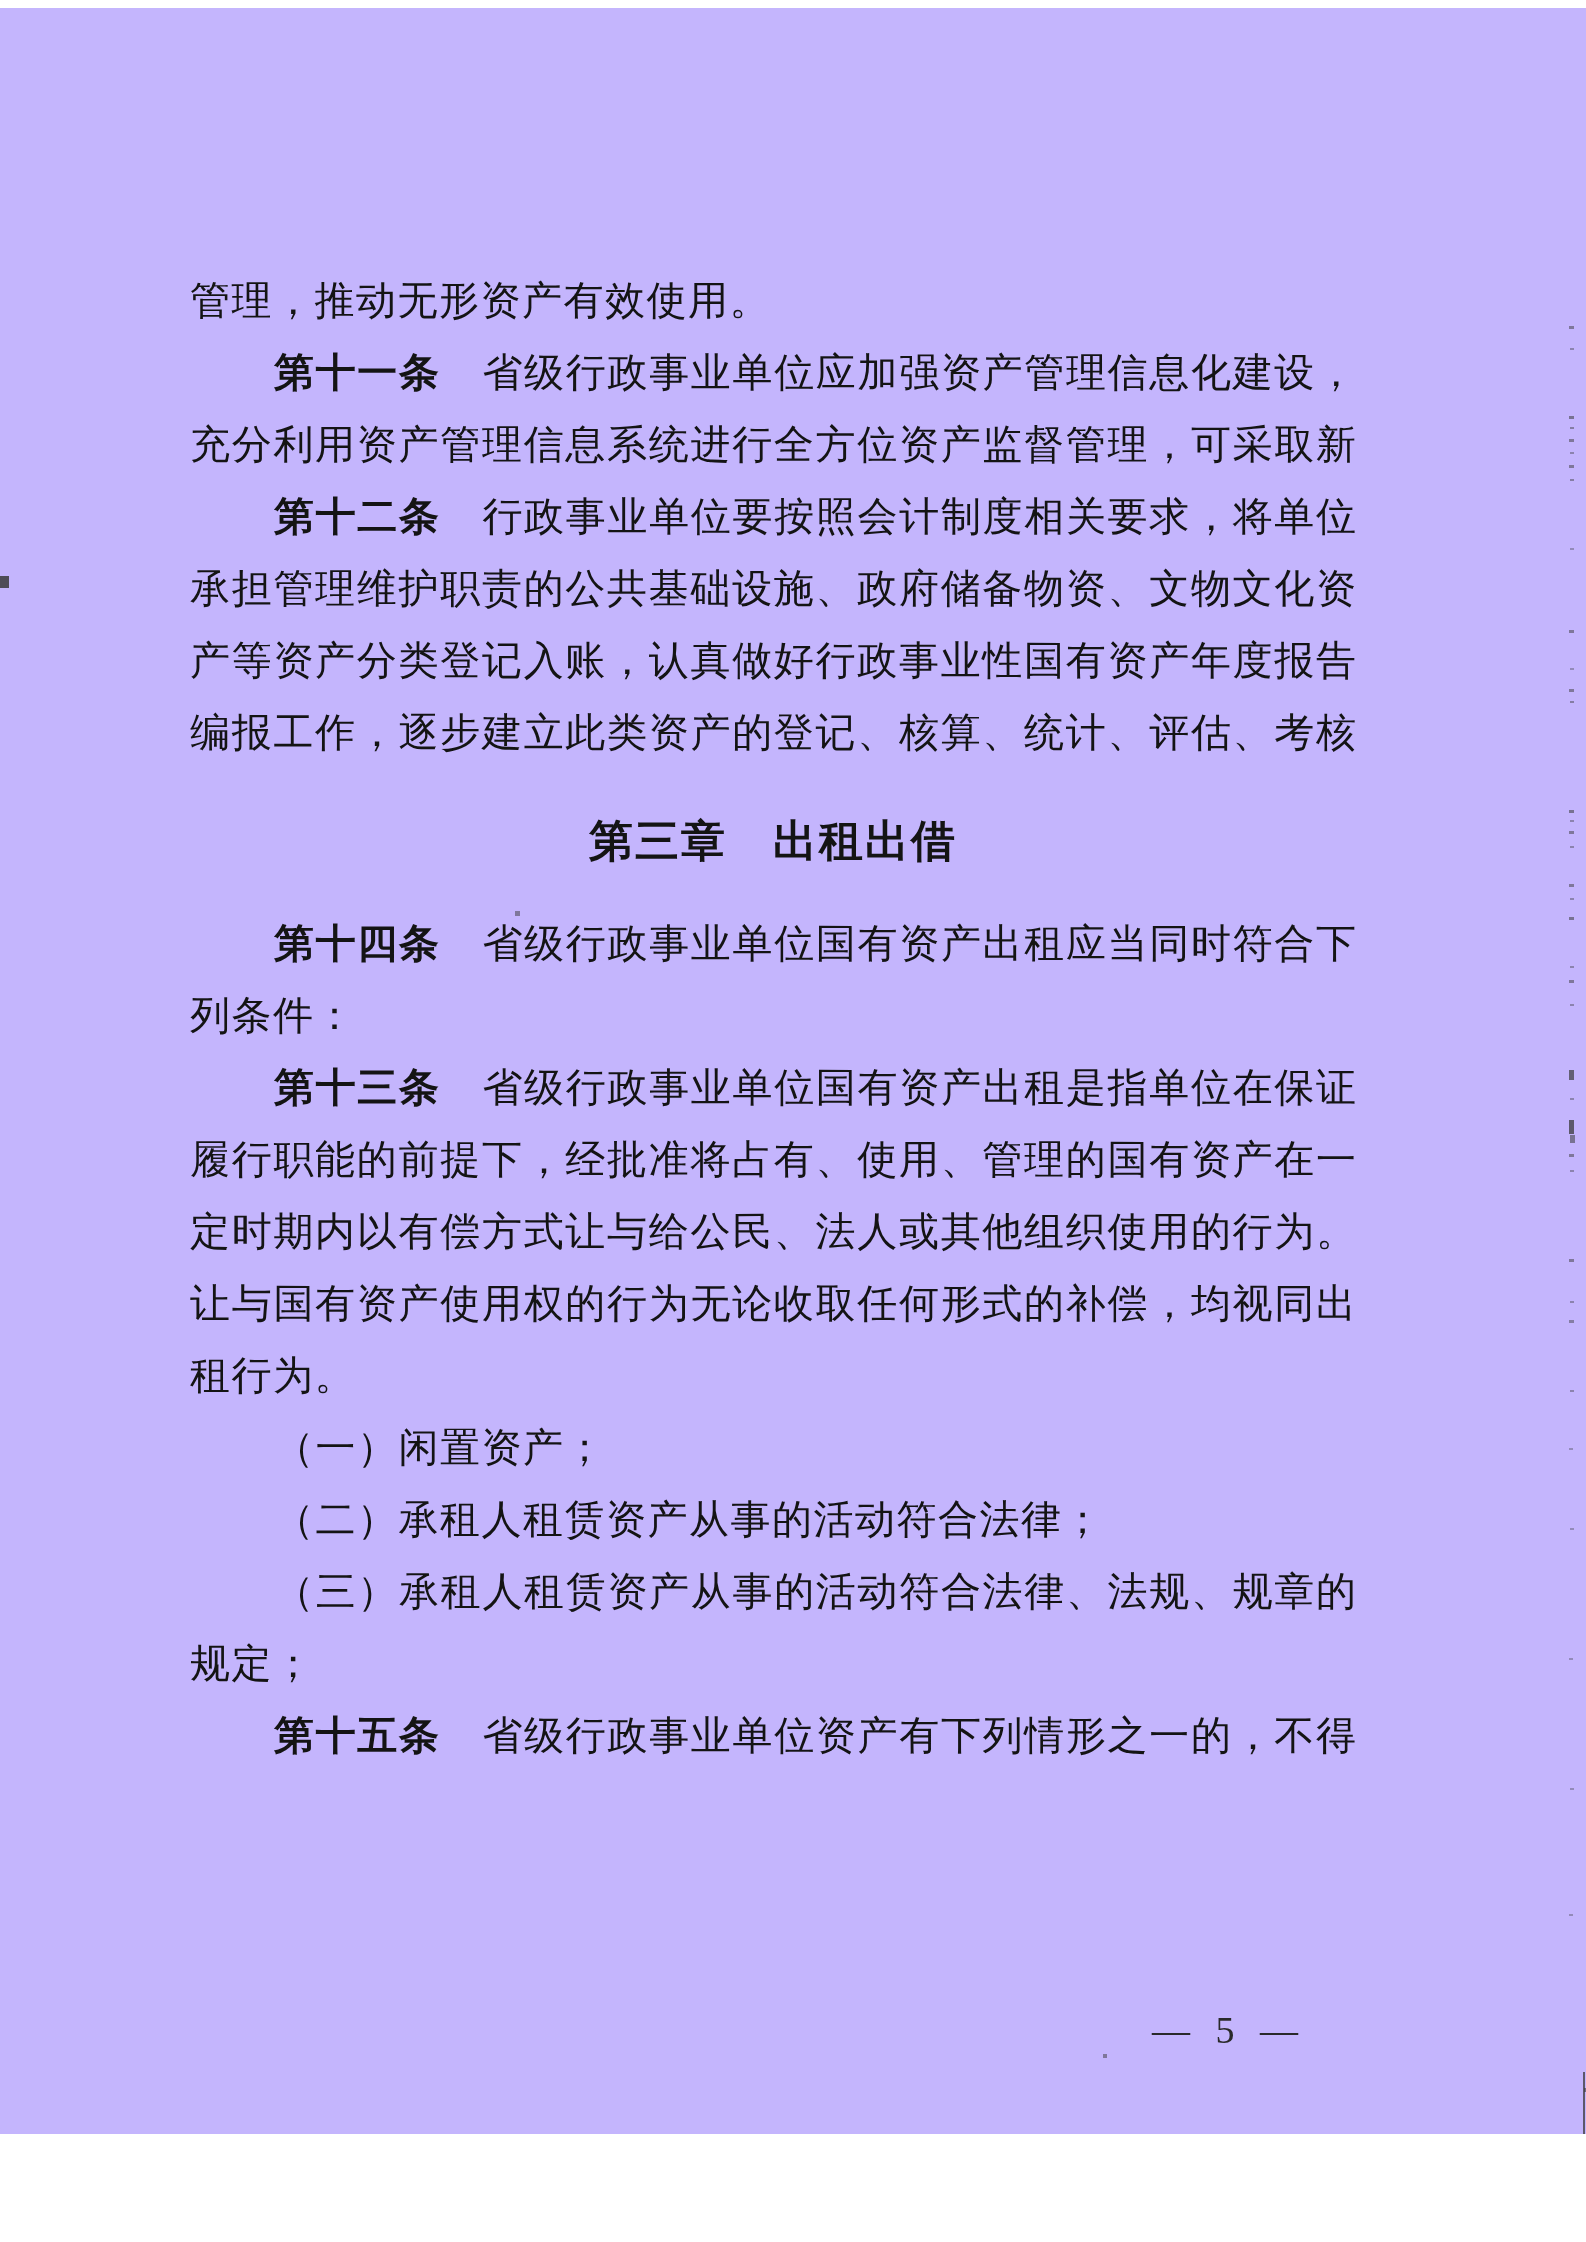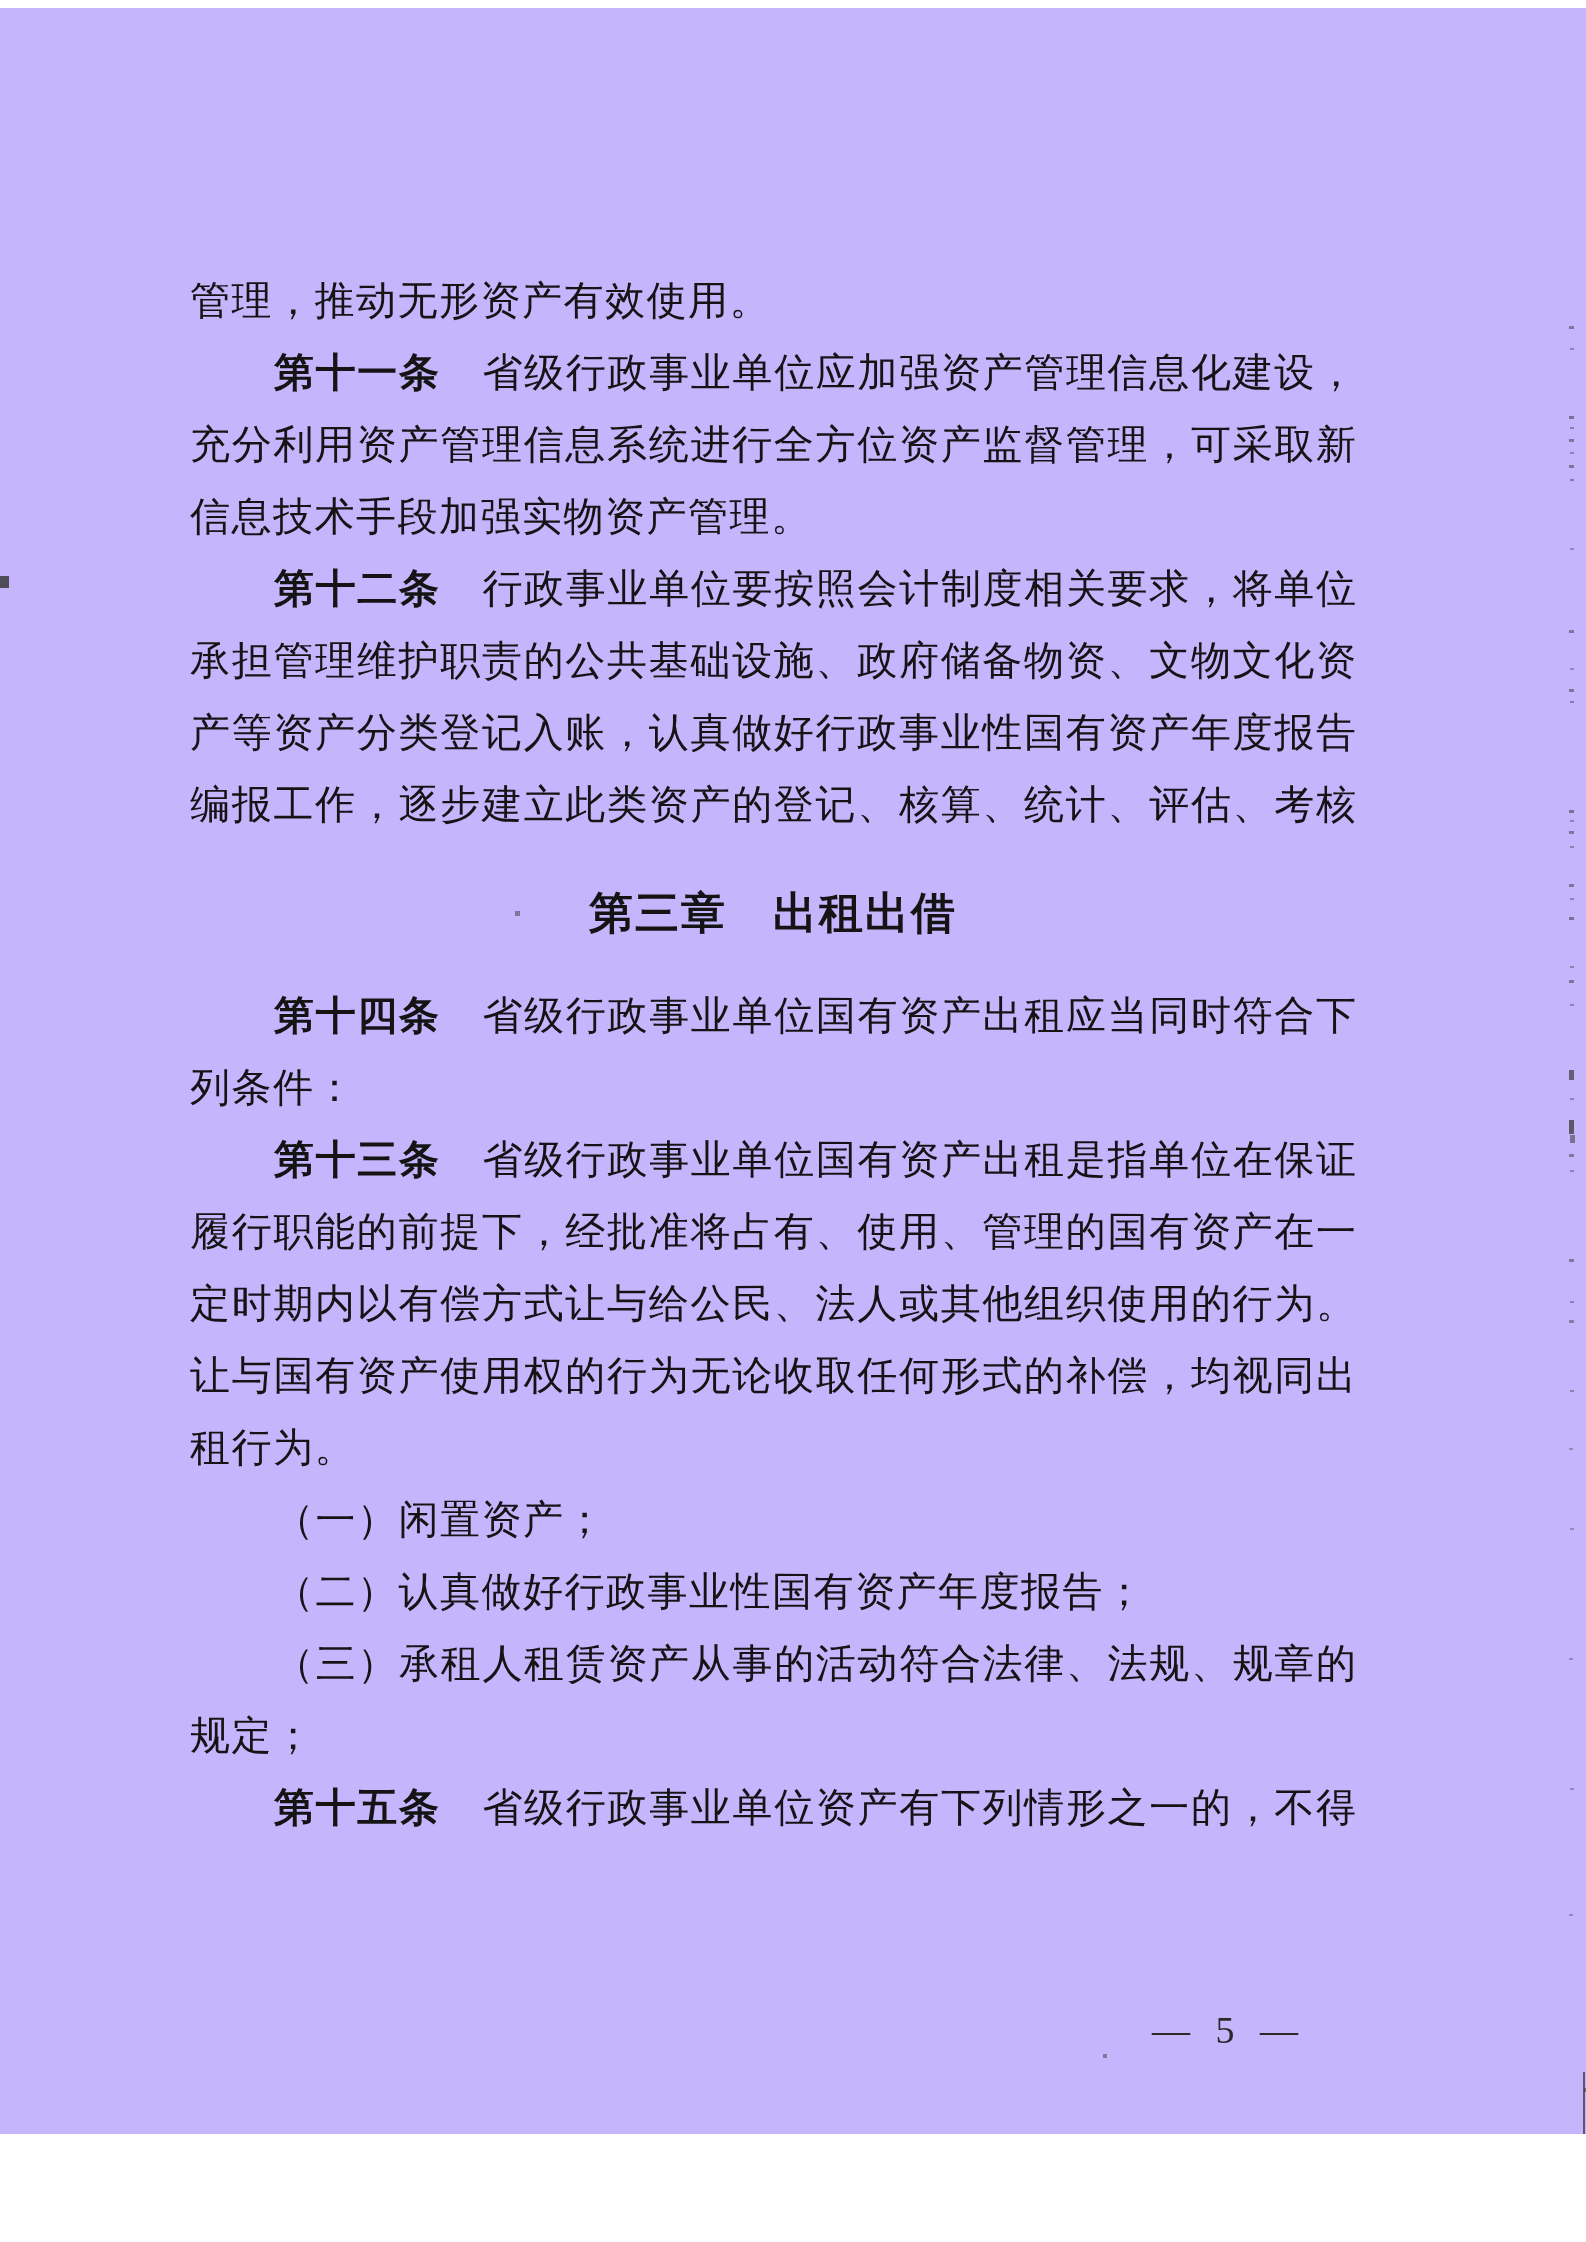--- a/index.html
+++ b/index.html
@@ -63,21 +63,20 @@
 <body>
 
 <div class="page">
   <div class="text-block">
       <div class="block paragraph">
         <div class="line"><span class="seg">管理，推动无形资产有效使用。</span></div>
       </div>
       <div class="block paragraph">
         <div class="line fill indent"><span class="seg bold">第十一条</span><span class="seg">　省级行政事业单位应加强资产管理信息化建设，</span></div>
         <div class="line fill"><span class="seg">充分利用资产管理信息系统进行全方位资产监督管理，可采取新</span></div>
-        <div class="line"><span class="seg">信息技术手段加强实物资产管理。</span></div>
       </div>
       <div class="block paragraph">
         <div class="line fill indent"><span class="seg bold">第十二条</span><span class="seg">　行政事业单位要按照会计制度相关要求，将单位</span></div>
         <div class="line fill"><span class="seg">承担管理维护职责的公共基础设施、政府储备物资、文物文化资</span></div>
         <div class="line fill"><span class="seg">产等资产分类登记入账，认真做好行政事业性国有资产年度报告</span></div>
         <div class="line fill"><span class="seg">编报工作，逐步建立此类资产的登记、核算、统计、评估、考核</span></div>
       </div>
       <div class="block chapter-heading">
         <div class="line"><span class="seg bold">第三章　出租出借</span></div>
       </div>
@@ -89,21 +88,21 @@
         <div class="line fill indent"><span class="seg bold">第十三条</span><span class="seg">　省级行政事业单位国有资产出租是指单位在保证</span></div>
         <div class="line fill"><span class="seg">履行职能的前提下，经批准将占有、使用、管理的国有资产在一</span></div>
         <div class="line fill"><span class="seg">定时期内以有偿方式让与给公民、法人或其他组织使用的行为。</span></div>
         <div class="line fill"><span class="seg">让与国有资产使用权的行为无论收取任何形式的补偿，均视同出</span></div>
         <div class="line"><span class="seg">租行为。</span></div>
       </div>
       <div class="block list-item">
         <div class="line indent"><span class="seg">（一）闲置资产；</span></div>
       </div>
       <div class="block list-item">
-        <div class="line indent"><span class="seg">（二）认真做好行政事业性国有资产年度报告；</span></div>
+        <div class="line indent"><span class="seg">（二）承租人租赁资产从事的活动符合法律；</span></div>
       </div>
       <div class="block list-item">
         <div class="line fill indent"><span class="seg">（三）承租人租赁资产从事的活动符合法律、法规、规章的</span></div>
         <div class="line"><span class="seg">规定；</span></div>
       </div>
       <div class="block paragraph">
         <div class="line fill indent"><span class="seg bold">第十五条</span><span class="seg">　省级行政事业单位资产有下列情形之一的，不得</span></div>
       </div>
     </div>
   <div class="page-number">— 5 —</div>

